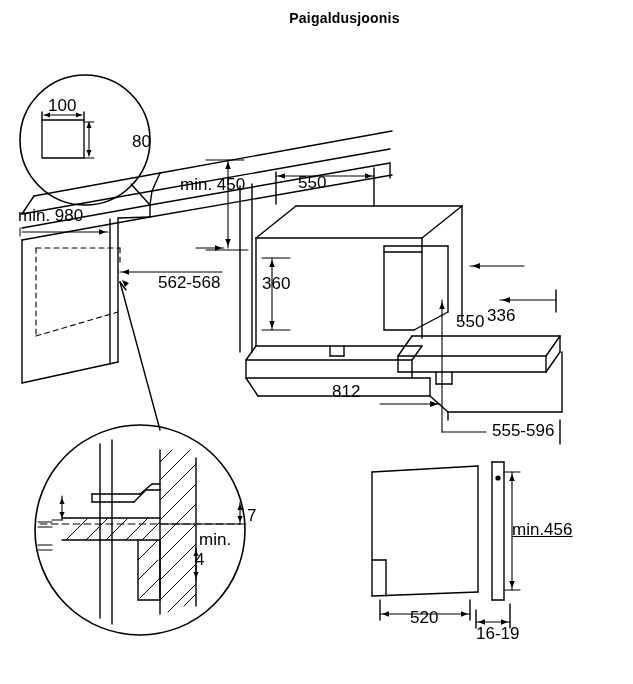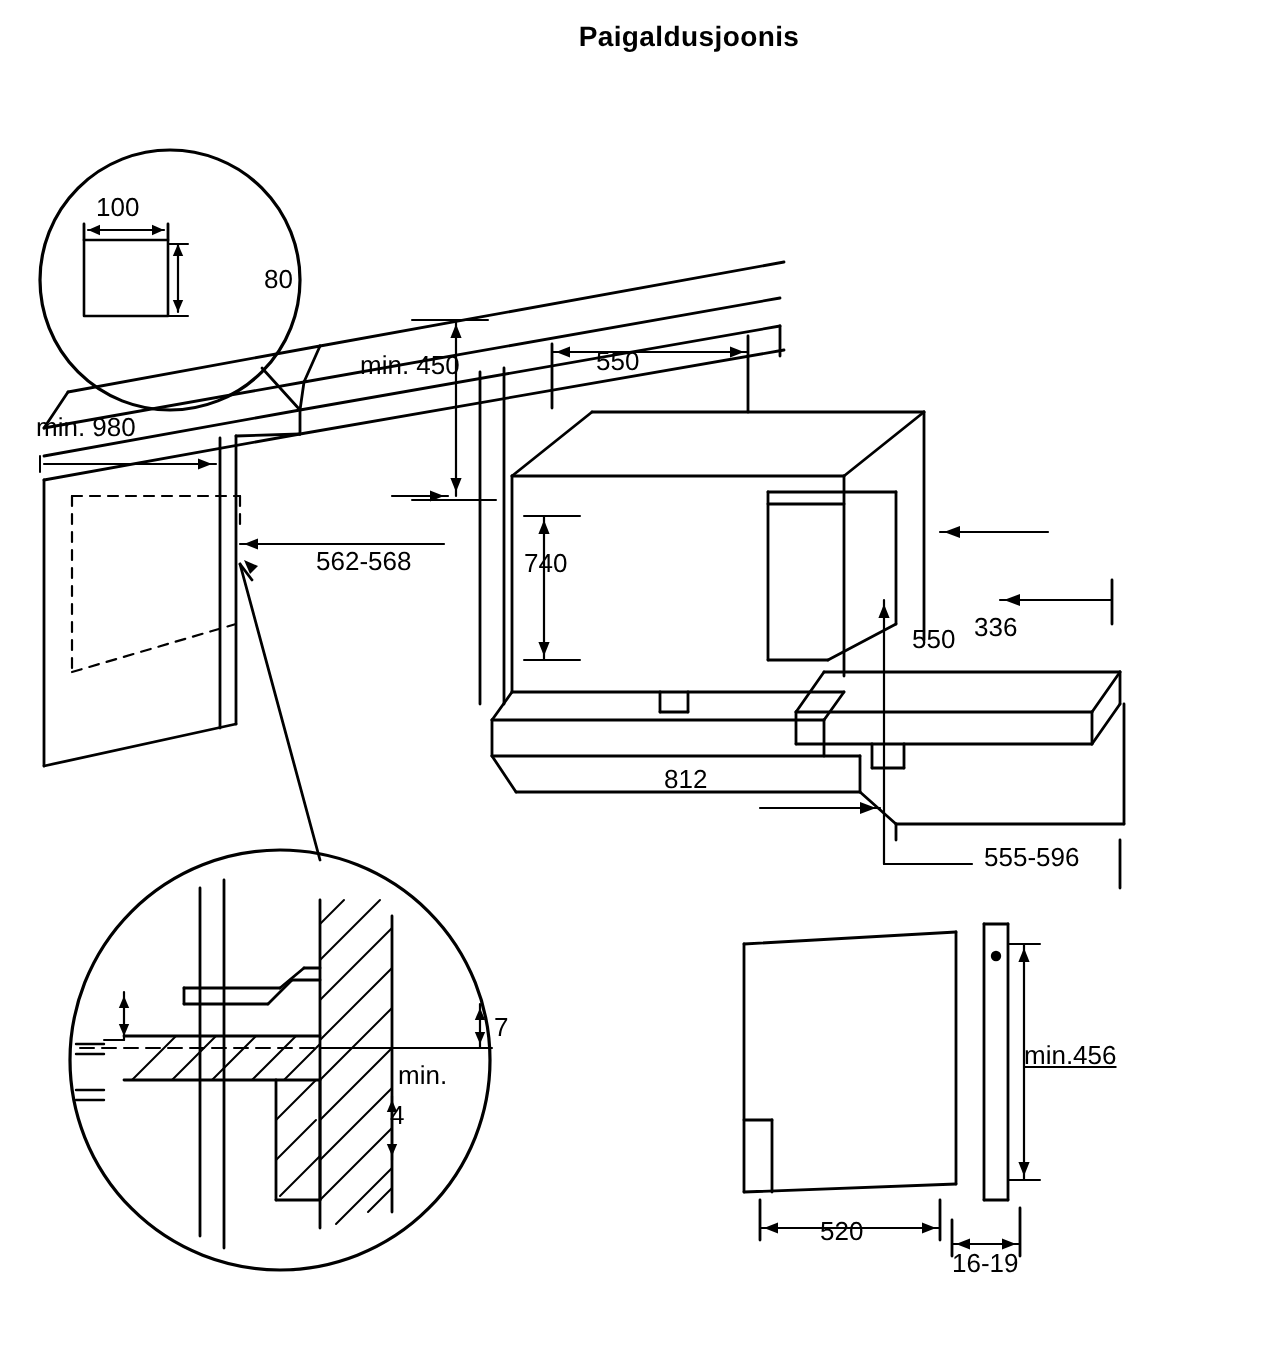--- a/index.html
+++ b/index.html
@@ -42,21 +42,21 @@
   svg.drawing {
     position: absolute;
     left: 0;
     top: 0;
     width: 633px;
     height: 684px;
   }
   .lbl {
     position: absolute;
     font-family: "Liberation Sans", sans-serif;
-    font-size: 13px;
+    font-size: 17px;
     font-weight: normal;
     white-space: nowrap;
     color: #000;
   }
 </style>
 </head>
 <body>
 
 <div id="page">
 
@@ -312,21 +312,21 @@
 
     </g>
   </svg>
 
   <div class="lbl" style="left:48px;  top:96px;">100</div>
   <div class="lbl" style="left:92px;  top:132px;margin-left:40px;">80</div>
   <div class="lbl" style="left:18px;  top:206px;">min. 980</div>
   <div class="lbl" style="left:180px; top:175px;">min. 450</div>
   <div class="lbl" style="left:158px; top:273px;">562-568</div>
   <div class="lbl" style="left:298px; top:173px;">550</div>
-  <div class="lbl" style="left:262px; top:274px;">740</div>
+  <div class="lbl" style="left:262px; top:274px;">360</div>
   <div class="lbl" style="left:487px; top:258px;margin-top:48px;">336</div>
   <div class="lbl" style="left:456px; top:312px;">550</div>
   <div class="lbl" style="left:332px; top:382px;">812</div>
   <div class="lbl" style="left:492px; top:421px;">555-596</div>
   <div class="lbl" style="left:247px; top:506px;">7</div>
   <div class="lbl" style="left:199px; top:530px;">min.</div>
   <div class="lbl" style="left:195px; top:550px;">4</div>
   <div class="lbl" style="left:512px; top:520px;text-decoration:underline;">min.456</div>
   <div class="lbl" style="left:410px; top:608px;">520</div>
   <div class="lbl" style="left:476px; top:624px;">16-19</div>

